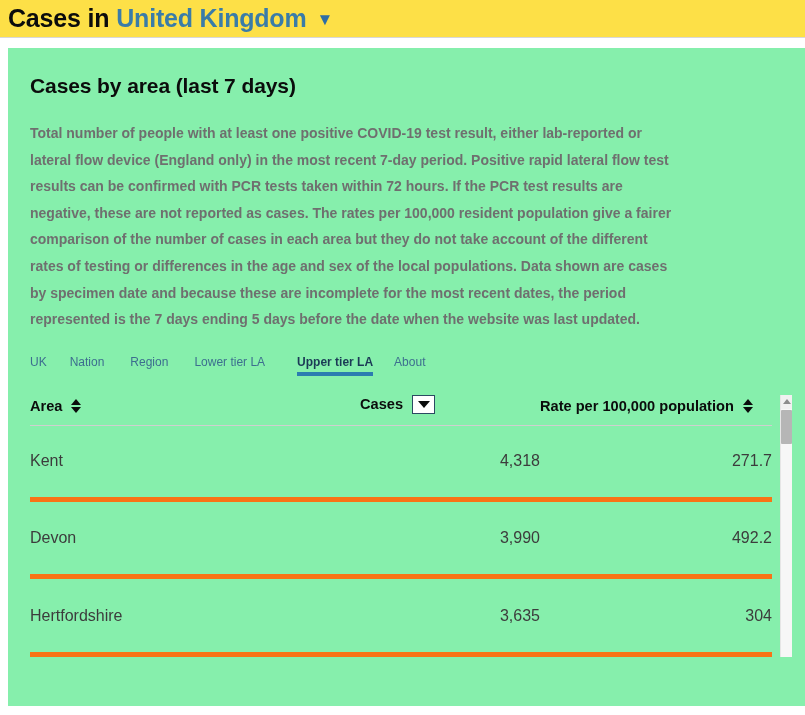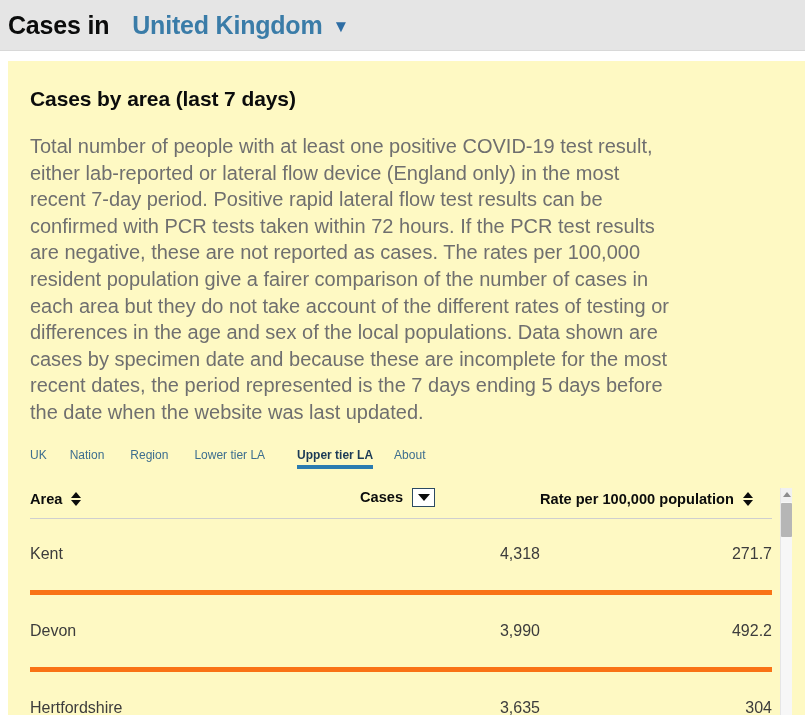--- a/index.html
+++ b/index.html
@@ -9,78 +9,78 @@
   body {
     width: 805px;
     height: 715px;
     background: #ffffff;
     font-family: "Liberation Sans", sans-serif;
     overflow: hidden;
   }
 
   
   #page-header {
-    height: 51px;
+    height: 38px;
     box-sizing: border-box;
     border-bottom: 1px solid #d8d8d8;
-    background: #e5e5e5;
+    background: #fde047;
     display: flex;
     align-items: center;
     padding: 0 0 0 8px;
   }
   #page-header .title-wrap {
     display: flex;
     align-items: baseline;
     font-size: 25px;
     font-weight: bold;
     letter-spacing: -0.2px;
   }
   .title-static {
     color: #0b0c0c;
   }
   .title-location {
     color: #3a7ca8;
-    margin-left: 23px;
+    margin-left: 7px;
   }
   .title-caret {
     margin-left: 10px;
     color: #2e6da4;
     font-size: 17px;
     line-height: 1;
     position: relative;
     top: -2px;
   }
 
   
   #content-card {
     margin: 10px 0 14px 8px;
     width: 797px;
     height: 658px;
     box-sizing: border-box;
-    background: #fef9c3;
+    background: #86efac;
     padding: 0 28px 0 22px;
     overflow: hidden;
     position: relative;
   }
 
   #section-heading {
     font-size: 21px;
     font-weight: bold;
     color: #0b0c0c;
     margin: 26px 0 0 0;
     letter-spacing: -0.1px;
   }
 
   #section-description {
-    font-size: 20px;
+    font-size: 14px;
     line-height: 26.6px;
     color: #6f6f6f;
     margin: 22px 0 0 0;
     max-width: 648px;
-    font-weight: normal;
+    font-weight: bold;
   }
 
   
   #tab-bar {
     display: flex;
     align-items: flex-end;
     margin: 22px 0 0 0;
     gap: 0px;
   }
   .tab-item {

